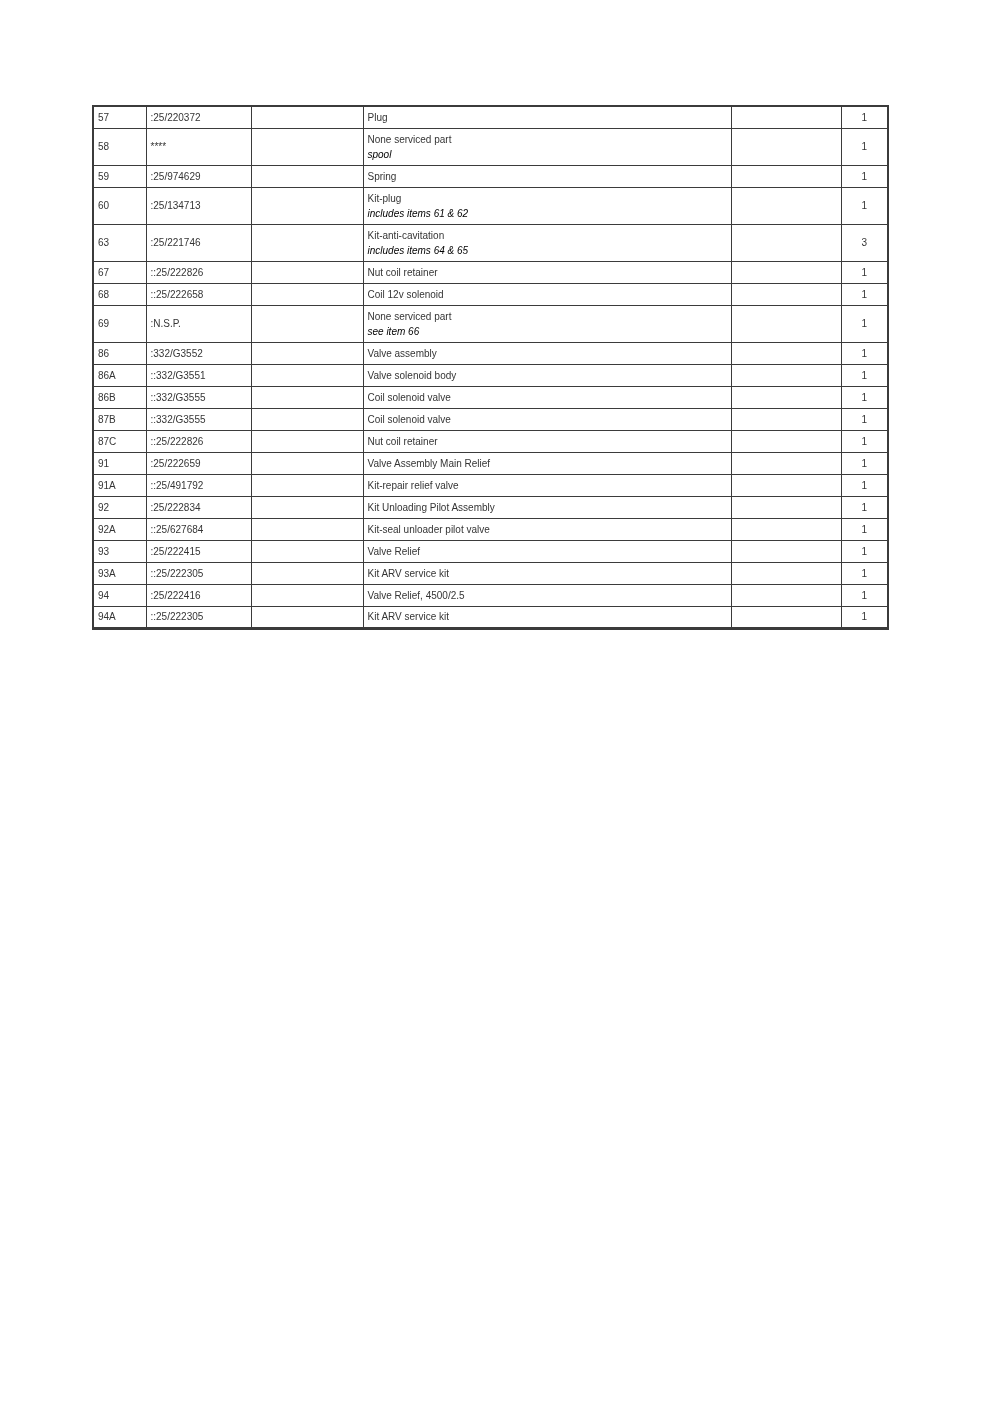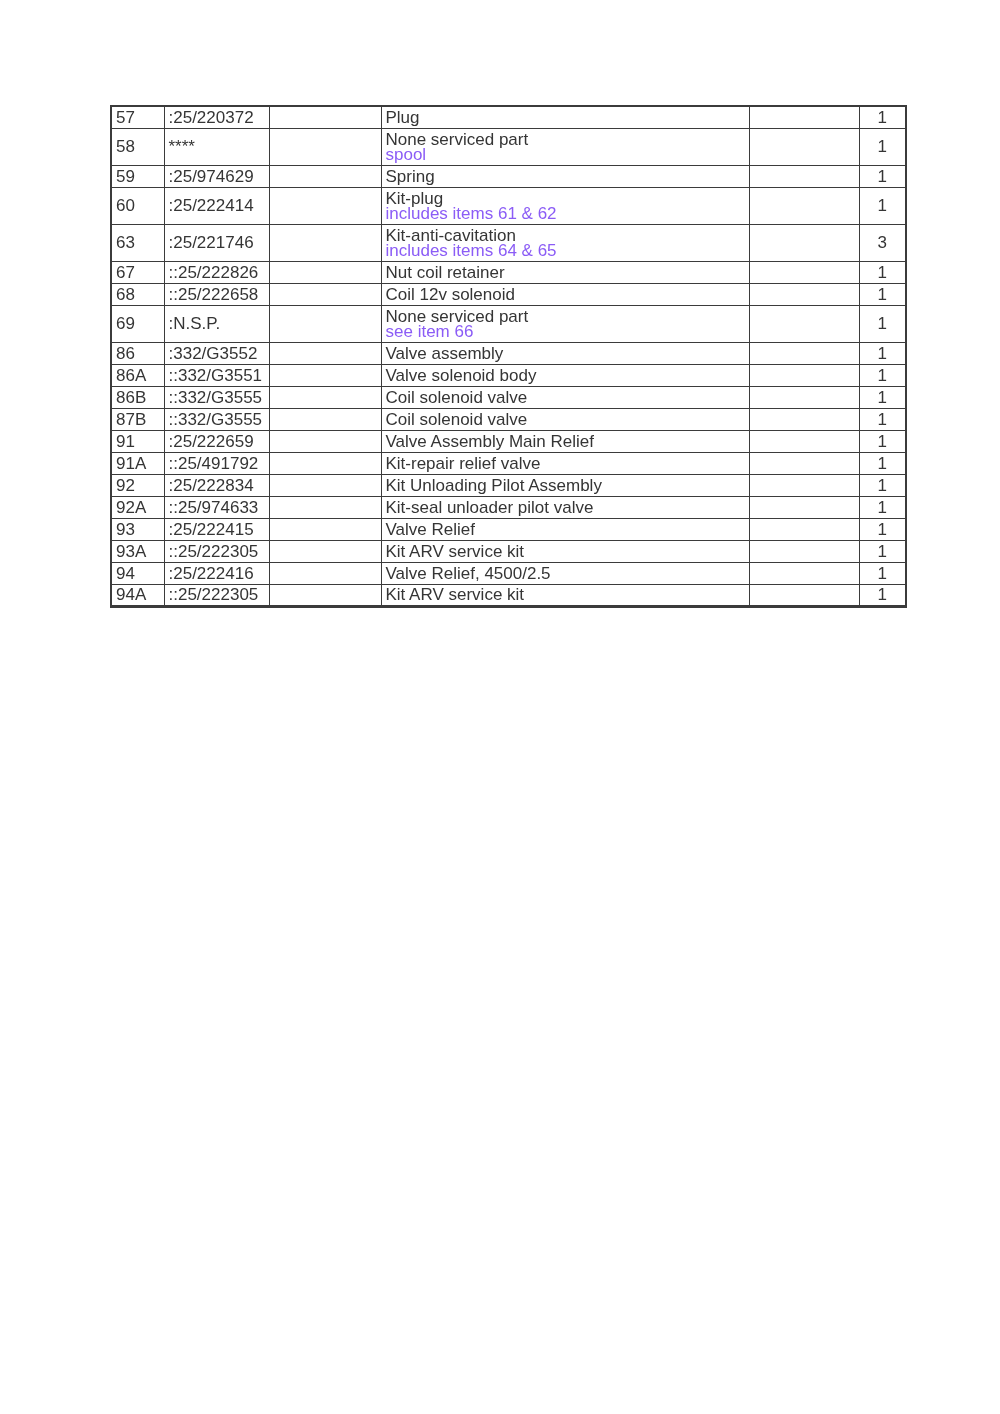--- a/index.html
+++ b/index.html
@@ -9,26 +9,26 @@
   }
   body {
     width: 1000px;
     height: 1414px;
     position: relative;
     font-family: "Liberation Sans", sans-serif;
     color: #353535;
   }
   .parts-table {
     position: absolute;
-    left: 110px;
+    left: 92px;
     top: 105px;
     width: 795px;
     border-collapse: collapse;
     table-layout: fixed;
-    font-size: 17px;
+    font-size: 10px;
     color: #353535;
     border: 2px solid #3b3b3b;
     border-bottom-width: 3px;
   }
   .parts-table td {
     border: 1.5px solid #3b3b3b;
     vertical-align: middle;
     padding: 1px 4px;
     line-height: 15px;
     overflow: hidden;
@@ -36,21 +36,22 @@
   }
   tr.row-single { height: 22px; }
   tr.row-double { height: 37px; }
   .col-item { width: 53px;  padding-left: 5px; }
   .col-part { width: 105px; padding-left: 6px; }
   .col-sp1  { width: 112px; }
   .col-desc { width: 368px; padding-left: 5px; }
   .col-sp2  { width: 110px; }
   .col-qty  { width: 47px; text-align: center; }
   .note {
-    color: #8b5cf6;
+    font-style: italic;
+    color: #000000;
   }
 </style>
 </head>
 <body>
 
 <div>
   <table class="parts-table">
     <colgroup>
       <col style="width:53px">
       <col style="width:105px">
@@ -86,21 +87,21 @@
           <td class="col-part">:25/974629</td>
           <td class="col-sp1"></td>
           <td class="col-desc">
             <div>Spring</div>
           </td>
           <td class="col-sp2"></td>
           <td class="col-qty">1</td>
         </tr>
         <tr class="row-double">
           <td class="col-item">60</td>
-          <td class="col-part">:25/222414</td>
+          <td class="col-part">:25/134713</td>
           <td class="col-sp1"></td>
           <td class="col-desc">
             <div>Kit-plug</div>
             <div class="note">includes items 61 &amp; 62</div>
           </td>
           <td class="col-sp2"></td>
           <td class="col-qty">1</td>
         </tr>
         <tr class="row-double">
           <td class="col-item">63</td>
@@ -178,20 +179,30 @@
           <td class="col-item">87B</td>
           <td class="col-part">::332/G3555</td>
           <td class="col-sp1"></td>
           <td class="col-desc">
             <div>Coil solenoid valve</div>
           </td>
           <td class="col-sp2"></td>
           <td class="col-qty">1</td>
         </tr>
         <tr class="row-single">
+          <td class="col-item">87C</td>
+          <td class="col-part">::25/222826</td>
+          <td class="col-sp1"></td>
+          <td class="col-desc">
+            <div>Nut coil retainer</div>
+          </td>
+          <td class="col-sp2"></td>
+          <td class="col-qty">1</td>
+        </tr>
+        <tr class="row-single">
           <td class="col-item">91</td>
           <td class="col-part">:25/222659</td>
           <td class="col-sp1"></td>
           <td class="col-desc">
             <div>Valve Assembly Main Relief</div>
           </td>
           <td class="col-sp2"></td>
           <td class="col-qty">1</td>
         </tr>
         <tr class="row-single">
@@ -209,21 +220,21 @@
           <td class="col-part">:25/222834</td>
           <td class="col-sp1"></td>
           <td class="col-desc">
             <div>Kit Unloading Pilot Assembly</div>
           </td>
           <td class="col-sp2"></td>
           <td class="col-qty">1</td>
         </tr>
         <tr class="row-single">
           <td class="col-item">92A</td>
-          <td class="col-part">::25/974633</td>
+          <td class="col-part">::25/627684</td>
           <td class="col-sp1"></td>
           <td class="col-desc">
             <div>Kit-seal unloader pilot valve</div>
           </td>
           <td class="col-sp2"></td>
           <td class="col-qty">1</td>
         </tr>
         <tr class="row-single">
           <td class="col-item">93</td>
           <td class="col-part">:25/222415</td>

